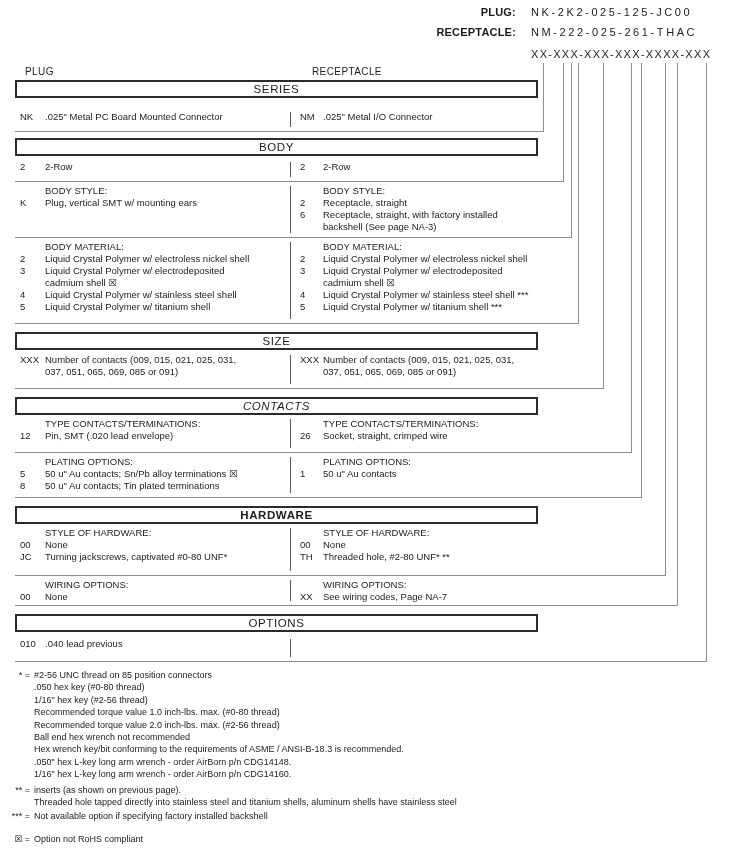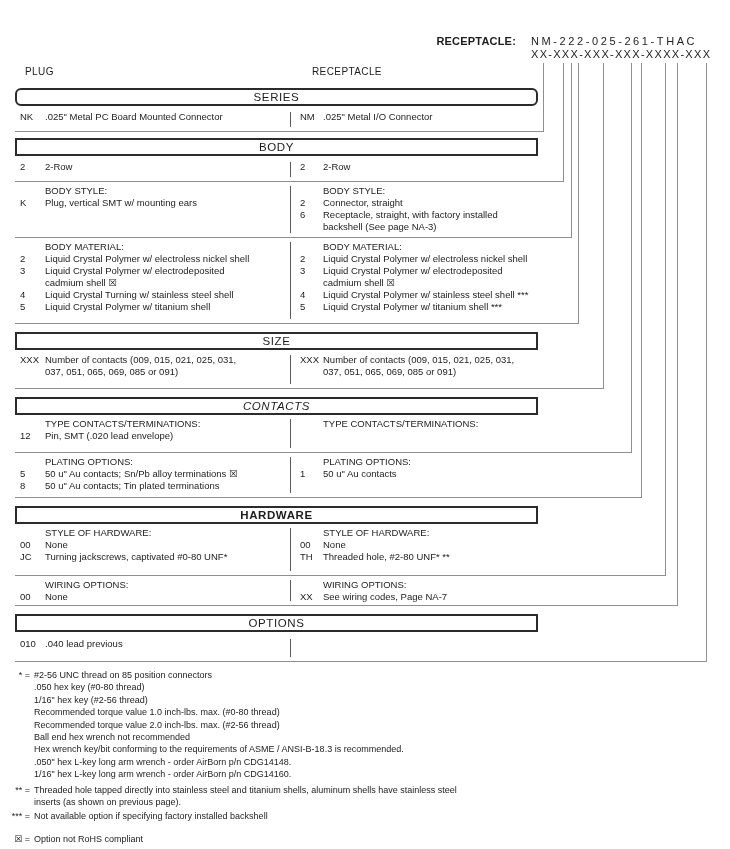--- a/index.html
+++ b/index.html
@@ -36,34 +36,38 @@
   .fn{display:flex;font-size:9px;line-height:12.4px;}
   .fn-marker{flex:0 0 30px;text-align:right;margin-right:4px;white-space:pre;}
   .fn-lines{flex:1;}
   .fn-line{white-space:nowrap;}
 </style>
 </head>
 <body>
 
 <div class="page">
 
-  <div class="pn-row" style="top:35px;">
+  <div class="pn-row" style="top:6px;">
+    <span class="pn-label">PLUG:</span>
+    <span class="pn-value">NK-2K2-025-125-JC00</span>
+  </div>
+  <div class="pn-row" style="top:26px;">
     <span class="pn-label">RECEPTACLE:</span>
     <span class="pn-value">NM-222-025-261-THAC</span>
   </div>
   <div class="pn-row" style="top:48px;">
     <span class="pn-label"></span>
     <span class="pn-value pn-template">XX-XXX-XXX-XXX-XXXX-XXX</span>
   </div>
 
   <div class="col-label" style="left:25px;">PLUG</div>
   <div class="col-label" style="left:312px;">RECEPTACLE</div>
 
   <div id="sections">
-      <div class="sec-header" style="top: 88px; border-radius: 6px;">SERIES</div>
+      <div class="sec-header" style="top: 80px;">SERIES</div>
       <div class="row-col left" style="left: 20px; top: 111px; width: 268px;">
         <div class="item-line">
           <span class="item-code">NK</span>
           <span class="item-text">.025" Metal PC Board Mounted Connector</span>
         </div>
       </div>
       <div class="row-col right" style="left: 300px; top: 111px; width: 245px;">
         <div class="item-line">
           <span class="item-code">NM</span>
           <span class="item-text">.025" Metal I/O Connector</span>
@@ -90,21 +94,21 @@
         <div class="grp-label">BODY STYLE:</div>
         <div class="item-line">
           <span class="item-code">K</span>
           <span class="item-text">Plug, vertical SMT w/ mounting ears</span>
         </div>
       </div>
       <div class="row-col right" style="left: 300px; top: 185px; width: 245px;">
         <div class="grp-label">BODY STYLE:</div>
         <div class="item-line">
           <span class="item-code">2</span>
-          <span class="item-text">Connector, straight</span>
+          <span class="item-text">Receptacle, straight</span>
         </div>
         <div class="item-line">
           <span class="item-code">6</span>
           <span class="item-text">Receptacle, straight, with factory installed</span>
         </div>
         <div class="item-line">
           <span class="item-code"></span>
           <span class="item-text">backshell (See page NA-3)</span>
         </div>
       </div>
@@ -119,21 +123,21 @@
         <div class="item-line">
           <span class="item-code">3</span>
           <span class="item-text">Liquid Crystal Polymer w/ electrodeposited</span>
         </div>
         <div class="item-line">
           <span class="item-code"></span>
           <span class="item-text">cadmium shell  ☒</span>
         </div>
         <div class="item-line">
           <span class="item-code">4</span>
-          <span class="item-text">Liquid Crystal Turning w/ stainless steel shell</span>
+          <span class="item-text">Liquid Crystal Polymer w/ stainless steel shell</span>
         </div>
         <div class="item-line">
           <span class="item-code">5</span>
           <span class="item-text">Liquid Crystal Polymer w/ titanium shell</span>
         </div>
       </div>
       <div class="row-col right" style="left: 300px; top: 241px; width: 245px;">
         <div class="grp-label">BODY MATERIAL:</div>
         <div class="item-line">
           <span class="item-code">2</span>
@@ -184,20 +188,24 @@
       <div class="sec-header" style="top: 397px; font-style: italic;">CONTACTS</div>
       <div class="row-col left" style="left: 20px; top: 418px; width: 268px;">
         <div class="grp-label">TYPE CONTACTS/TERMINATIONS:</div>
         <div class="item-line">
           <span class="item-code">12</span>
           <span class="item-text">Pin, SMT (.020 lead envelope)</span>
         </div>
       </div>
       <div class="row-col right" style="left: 300px; top: 418px; width: 245px;">
         <div class="grp-label">TYPE CONTACTS/TERMINATIONS:</div>
+        <div class="item-line">
+          <span class="item-code">26</span>
+          <span class="item-text">Socket, straight, crimped wire</span>
+        </div>
       </div>
       <div class="divider" style="left: 290px; top: 419px; height: 29px;"></div>
       <div class="rule" style="top: 452px; width: 617px;"></div>
       <div class="row-col left" style="left: 20px; top: 456px; width: 268px;">
         <div class="grp-label">PLATING OPTIONS:</div>
         <div class="item-line">
           <span class="item-code">5</span>
           <span class="item-text">50 u" Au contacts; Sn/Pb alloy terminations ☒</span>
         </div>
         <div class="item-line">
@@ -291,22 +299,22 @@
           <div class="fn-line">Recommended torque value 2.0 inch-lbs. max. (#2-56 thread)</div>
           <div class="fn-line">Ball end hex wrench not recommended</div>
           <div class="fn-line">Hex wrench key/bit conforming to the requirements of ASME / ANSI-B-18.3 is recommended.</div>
           <div class="fn-line">.050" hex L-key long arm wrench - order AirBorn p/n CDG14148.</div>
           <div class="fn-line">1/16" hex L-key long arm wrench - order AirBorn p/n CDG14160.</div>
         </div>
       </div>
       <div class="fn" style="margin-top: 3px;">
         <span class="fn-marker">** =</span>
         <div class="fn-lines">
+          <div class="fn-line">inserts (as shown on previous page).</div>
           <div class="fn-line">Threaded hole tapped directly into stainless steel and titanium shells, aluminum shells have stainless steel</div>
-          <div class="fn-line">inserts (as shown on previous page).</div>
         </div>
       </div>
       <div class="fn" style="margin-top: 2px;">
         <span class="fn-marker">*** =</span>
         <div class="fn-lines">
           <div class="fn-line">Not available option if specifying factory installed backshell</div>
         </div>
       </div>
       <div class="fn" style="margin-top: 10px;">
         <span class="fn-marker">☒ =</span>

